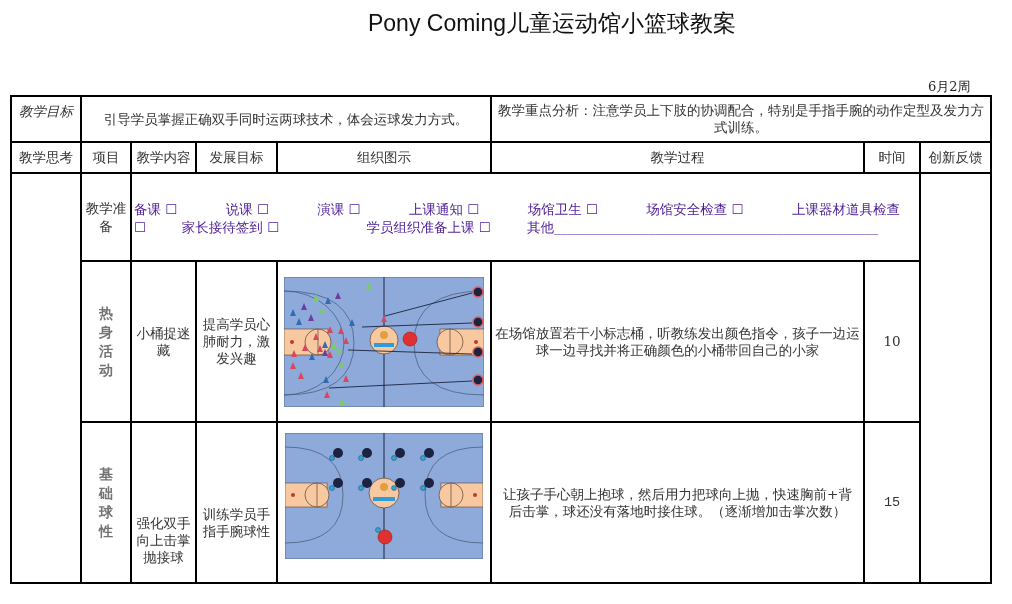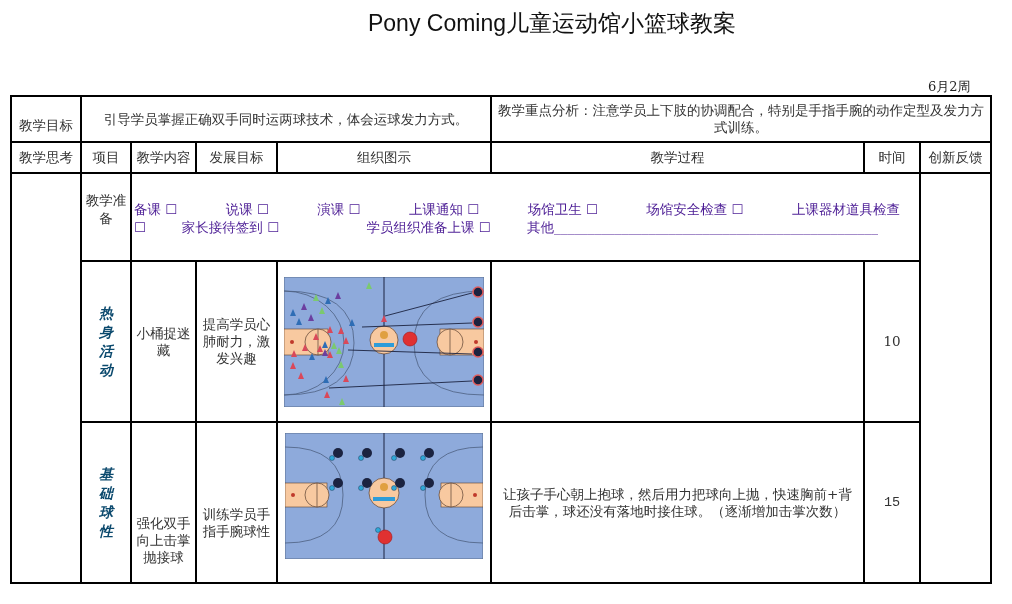--- a/index.html
+++ b/index.html
@@ -6,22 +6,22 @@
   body { width: 1012px; height: 604px; position: relative; overflow: hidden;
          font-family: "DejaVu Serif", "Liberation Serif", serif; color: #222; }
   .title { position: absolute; left: 0; top: 8px; width: 1104px; text-align: center;
            font-family: "Liberation Sans", "DejaVu Sans", sans-serif; font-size: 23px; color: #111; }
   .week { position: absolute; left: 928px; top: 78px; font-size: 13px; color: #222; }
   .grid { position: absolute; left: 10px; top: 95px; width: 982px; height: 489px; }
   .cell { position: absolute; box-sizing: border-box; display: flex; align-items: center;
           justify-content: center; text-align: center; font-size: 13.5px; line-height: 17px; color: #333; }
   .hl { position: absolute; background: #000; height: 2px; }
   .vl { position: absolute; background: #000; width: 2px; }
-  .bold { font-family: "DejaVu Sans", "Liberation Sans", sans-serif; font-weight: bold; color: #0c4a6e;
-          font-size: 14px; line-height: 19px; font-style: italic; }
+  .bold { font-family: "DejaVu Sans", "Liberation Sans", sans-serif; font-weight: bold; color: #737373;
+          font-size: 14px; line-height: 19px; }
   .prep { position: absolute; font-size: 13.5px; color: #4c1d95; line-height: 18px; }
 </style>
 </head>
 <body>
 
 <div class="title">Pony Coming儿童运动馆小篮球教案</div>
 <div class="week">6月2周</div>
 
 <div class="grid">
 
@@ -40,34 +40,34 @@
   <div class="vl" style="left:185px; top:165px; height:324px;"></div>
   <div class="vl" style="left:266px; top:46px; height:33px;"></div>
   <div class="vl" style="left:266px; top:165px; height:324px;"></div>
   <div class="vl" style="left:480px; top:0; height:79px;"></div>
   <div class="vl" style="left:480px; top:165px; height:324px;"></div>
   <div class="vl" style="left:853px; top:46px; height:33px;"></div>
   <div class="vl" style="left:853px; top:165px; height:324px;"></div>
   <div class="vl" style="left:909px; top:46px; height:443px;"></div>
   <div class="vl" style="left:980px; top:0; height:489px;"></div>
 
-  <div class="cell" style="left:2px; top:14px; width:68px; height:32px;">教学目标</div>
+  <div class="cell" style="left:2px; top:0; width:68px; height:32px;font-style:italic;">教学目标</div>
   <div class="cell" style="left:72px; top:2px; width:408px; height:44px;">引导学员掌握正确双手同时运两球技术，体会运球发力方式。</div>
   <div class="cell" style="left:484px; top:2px; width:494px; height:44px; padding:0 4px;">教学重点分析：注意学员上下肢的协调配合，特别是手指手腕的动作定型及发力方式训练。</div>
 
   <div class="cell" style="left:2px; top:48px; width:68px; height:29px;">教学思考</div>
   <div class="cell" style="left:72px; top:48px; width:48px; height:29px;">项目</div>
   <div class="cell" style="left:122px; top:48px; width:63px; height:29px;">教学内容</div>
   <div class="cell" style="left:187px; top:48px; width:79px; height:29px;">发展目标</div>
   <div class="cell" style="left:268px; top:48px; width:212px; height:29px;">组织图示</div>
   <div class="cell" style="left:482px; top:48px; width:371px; height:29px;">教学过程</div>
   <div class="cell" style="left:855px; top:48px; width:54px; height:29px;">时间</div>
   <div class="cell" style="left:911px; top:48px; width:69px; height:29px;">创新反馈</div>
 
-  <div class="cell" style="left:72px; top:71px; width:48px; height:86px; line-height:18px;">教学准备</div>
+  <div class="cell" style="left:72px; top:79px; width:48px; height:86px; line-height:18px;">教学准备</div>
   <div class="prep" style="left:124px; top:105px; width:780px;">
     <div style="display:flex; justify-content:space-between; width:766px;">
       <span><span>备课</span> <span>☐</span></span>
       <span><span>说课</span> <span>☐</span></span>
       <span><span>演课</span> <span>☐</span></span>
       <span><span>上课通知</span> <span>☐</span></span>
       <span><span>场馆卫生</span> <span>☐</span></span>
       <span><span>场馆安全检查</span> <span>☐</span></span>
       <span><span>上课器材道具检查</span></span>
     </div>
@@ -141,20 +141,21 @@
         <polygon points="57,84 60,91 54,91" fill="#7bc96f"></polygon>
         <polygon points="9,85 12,92 6,92" fill="#d9485a"></polygon>
         <polygon points="17,95 20,102 14,102" fill="#d9485a"></polygon>
         <polygon points="42,99 45,106 39,106" fill="#2e6db5"></polygon>
         <polygon points="62,98 65,105 59,105" fill="#d9485a"></polygon>
         <polygon points="43,114 46,121 40,121" fill="#d9485a"></polygon>
         <polygon points="58,121 61,128 55,128" fill="#7bc96f"></polygon>
       </g>
     </svg>
   </div>
+  <div class="cell" style="left:482px; top:167px; width:371px; height:159px; padding:0 2px;">在场馆放置若干小标志桶，听教练发出颜色指令，孩子一边运球一边寻找并将正确颜色的小桶带回自己的小家</div>
   <div class="cell" style="left:855px; top:167px; width:54px; height:159px;">10</div>
 
   <div class="cell bold" style="left:72px; top:328px; width:48px; height:159px; padding:0 16px;">基础球性</div>
   <div class="cell" style="left:122px; top:344px; width:63px; height:202px; padding:0 2px;">强化双手向上击掌抛接球</div>
   <div class="cell" style="left:187px; top:348px; width:79px; height:159px; padding:0 2px;">训练学员手指手腕球性</div>
   <div class="cell" style="left:268px; top:328px; width:212px; height:159px; align-items:flex-start; padding-top:10px;">
     <svg width="198" height="126" viewBox="0 0 198 126">
       <rect x="0" y="0" width="198" height="126" fill="#8eaadb" stroke="#5a6f8f"></rect>
       <line x1="99" y1="0" x2="99" y2="126" stroke="#1b2340" stroke-width="1"></line>
       <path d="M0,14 Q58,14 58,62 Q58,110 0,110" fill="none" stroke="#4d5f80" stroke-width="0.8"></path>

